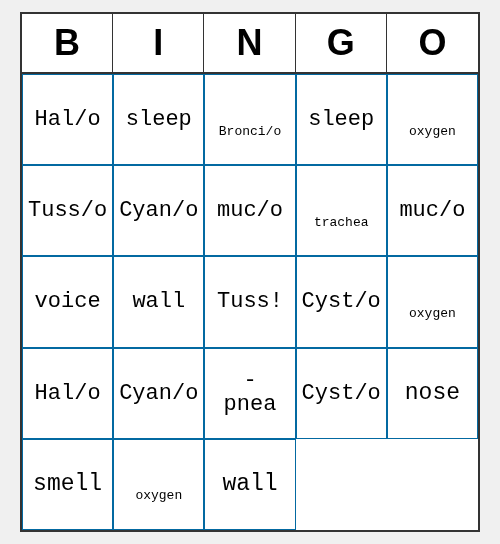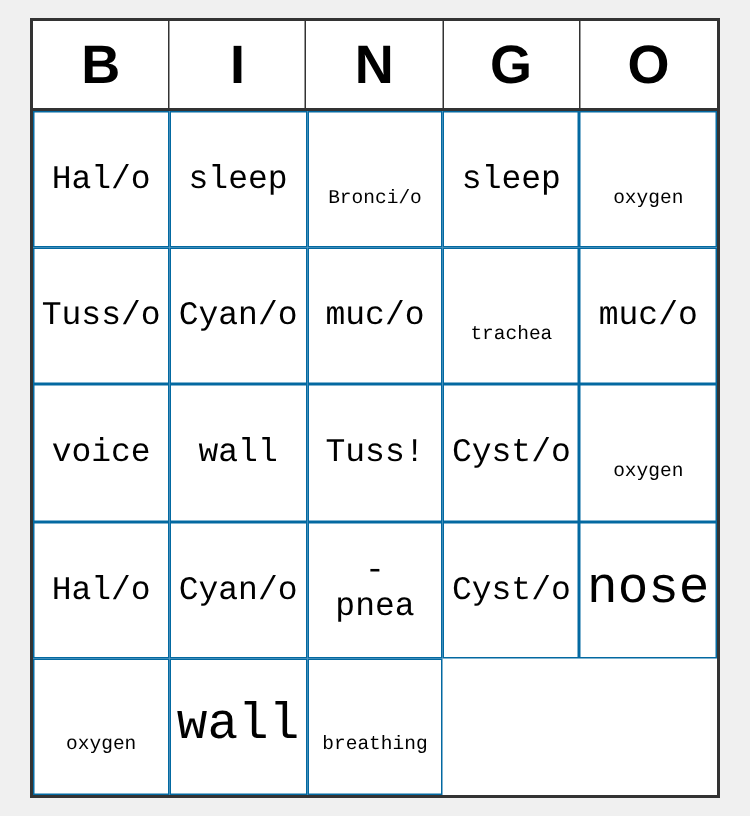--- a/index.html
+++ b/index.html
@@ -77,21 +77,21 @@
     .size-medium {
       font-size: 22px;
     }
 
     .size-small {
       font-size: 13px;
       margin-top: 23px;
     }
 
     .size-xlarge {
-      font-size: 34px;
+      font-size: 23px;
     }
   </style>
 </head>
 <body>
 
 <div class="bingo-card">
   <div class="bingo-header">
   <div class="bingo-header-cell">B</div>
       <div class="bingo-header-cell">I</div>
       <div class="bingo-header-cell">N</div>
@@ -154,22 +154,22 @@
         <span class="size-large" style="white-space: pre-line; line-height: 1.1;">-
 pnea</span>
       </div>
       <div class="bingo-cell">
         <span class="size-medium">Cyst/o</span>
       </div>
       <div class="bingo-cell">
         <span class="size-xlarge">nose</span>
       </div>
       <div class="bingo-cell">
+        <span class="size-xlarge">smell</span>
+      </div>
+      <div class="bingo-cell">
         <span class="size-small">oxygen</span>
       </div>
       <div class="bingo-cell">
         <span class="size-xlarge">wall</span>
       </div>
-      <div class="bingo-cell">
-        <span class="size-small">breathing</span>
-      </div>
     </div>
 </div>
 
 </body></html>

